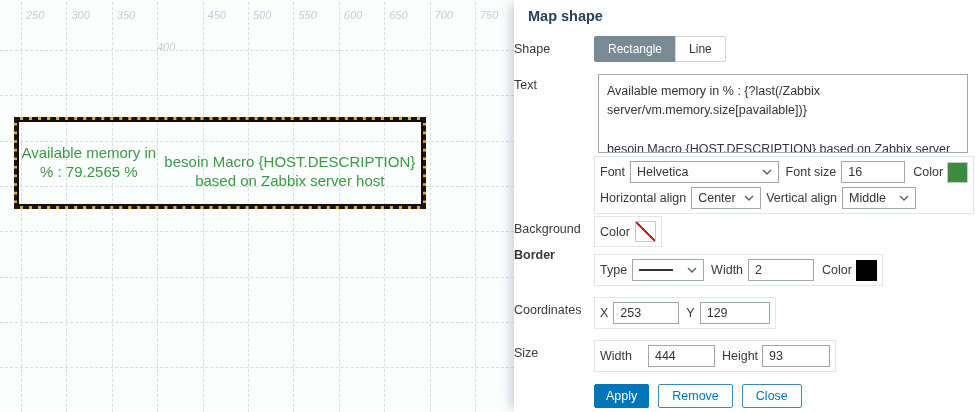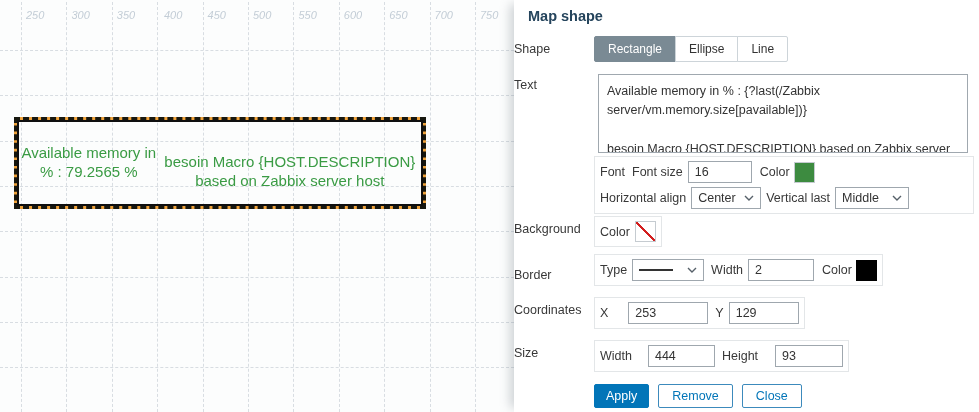--- a/index.html
+++ b/index.html
@@ -99,21 +99,21 @@
 
 <div id="map-canvas">
   <div id="canvas-grid">
       <div class="vline" style="left: 21px;"></div>
       <div class="tick" style="left: 26px;">250</div>
       <div class="vline" style="left: 66.4px;"></div>
       <div class="tick" style="left: 71.4px;">300</div>
       <div class="vline" style="left: 111.8px;"></div>
       <div class="tick" style="left: 116.8px;">350</div>
       <div class="vline" style="left: 157.2px;"></div>
-      <div class="tick" style="left: 164px;">400</div>
+      <div class="tick" style="left: 157px; margin-top: 32px;">400</div>
       <div class="vline" style="left: 202.6px;"></div>
       <div class="tick" style="left: 207.6px;">450</div>
       <div class="vline" style="left: 248px;"></div>
       <div class="tick" style="left: 253px;">500</div>
       <div class="vline" style="left: 293.4px;"></div>
       <div class="tick" style="left: 298.4px;">550</div>
       <div class="vline" style="left: 338.8px;"></div>
       <div class="tick" style="left: 343.8px;">600</div>
       <div class="vline" style="left: 384.2px;"></div>
       <div class="tick" style="left: 389.2px;">650</div>
@@ -138,97 +138,102 @@
     </div>
   </div>
 </div>
 
 <div id="panel">
   <div class="panel-title">Map shape</div>
 
   <div class="rlabel" style="top:42px;">Shape</div>
   <div id="shape-seg">
     <div class="seg selected">Rectangle</div>
-    <div class="seg">Ellipse</div>
     <div class="seg">Line</div>
   </div>
 
   <div class="rlabel" style="top:78px;">Text</div>
   <textarea class="txt" spellcheck="false" style="">Available memory in % : {?last(/Zabbix server/vm.memory.size[pavailable])}
 
 besoin Macro {HOST.DESCRIPTION} based on Zabbix server host</textarea>
 
   <div class="group" style="left:80px; top:156px; width:380px;">
     <div class="frow">
       <span class="ilabel">Font</span>
+      <div class="selbox" style="width:150px; margin-left:5px;">
+        <span>Helvetica</span>
+        <svg class="chev" width="10" height="6" viewBox="0 0 10 6">
+            <path d="M1 1 L5 5 L9 1" stroke="#566069" stroke-width="1.4" fill="none"></path>
+          </svg>
+      </div>
       <span class="ilabel" style="margin-left:7px;">Font size</span>
       <input class="inputbox" style="width: 64px; margin-left: 5px;" value="16">
       <span class="ilabel" style="margin-left:8px;">Color</span>
       <div class="swatch swatch-border" style="margin-left:4px; background:#3d8b40;"></div>
     </div>
     <div class="frow">
       <span class="ilabel">Horizontal align</span>
       <div class="selbox" style="width:70px; margin-left:5px;">
         <span>Center</span>
         <svg class="chev" width="10" height="6" viewBox="0 0 10 6">
             <path d="M1 1 L5 5 L9 1" stroke="#566069" stroke-width="1.4" fill="none"></path>
           </svg>
       </div>
-      <span class="ilabel" style="margin-left:5px;">Vertical last</span>
+      <span class="ilabel" style="margin-left:5px;">Vertical align</span>
       <div class="selbox" style="width:74px; margin-left:5px;">
         <span>Middle</span>
         <svg class="chev" width="10" height="6" viewBox="0 0 10 6">
             <path d="M1 1 L5 5 L9 1" stroke="#566069" stroke-width="1.4" fill="none"></path>
           </svg>
       </div>
     </div>
   </div>
 
   <div class="rlabel" style="top:222px;">Background</div>
   <div class="group" style="left:80px; top:216px;">
     <div class="frow">
       <span class="ilabel">Color</span>
       <div class="swatch swatch-border swatch-none" style="margin-left:5px;"></div>
     </div>
   </div>
 
-  <div class="rlabel" style="top:268px;">Border</div>
+  <div class="rlabel" style="top:248px;font-weight:bold;">Border</div>
   <div class="group" style="left:80px; top:254px;">
     <div class="frow">
       <span class="ilabel">Type</span>
       <div class="selbox" style="width:72px; margin-left:5px;">
         <span class="line-glyph"></span>
         <svg class="chev" width="10" height="6" viewBox="0 0 10 6">
             <path d="M1 1 L5 5 L9 1" stroke="#566069" stroke-width="1.4" fill="none"></path>
           </svg>
       </div>
       <span class="ilabel" style="margin-left:7px;">Width</span>
       <input class="inputbox" style="width: 66px; margin-left: 5px;" value="2">
       <span class="ilabel" style="margin-left:8px;">Color</span>
       <div class="swatch" style="margin-left:4px; background:#000;"></div>
     </div>
   </div>
 
   <div class="rlabel" style="top:303px;">Coordinates</div>
   <div class="group" style="left:80px; top:297px;">
     <div class="frow">
       <span class="ilabel">X</span>
-      <input class="inputbox" style="width: 80px; margin-left: 20px;" value="253">
+      <input class="inputbox" style="width: 66px; margin-left: 5px;" value="253">
       <span class="ilabel" style="margin-left:7px;">Y</span>
       <input class="inputbox" style="width: 70px; margin-left: 5px;" value="129">
     </div>
   </div>
 
   <div class="rlabel" style="top:346px;">Size</div>
   <div class="group" style="left:80px; top:340px;">
     <div class="frow">
       <span class="ilabel">Width</span>
       <input class="inputbox" style="width: 67px; margin-left: 16px;" value="444">
       <span class="ilabel" style="margin-left:7px;">Height</span>
-      <input class="inputbox" style="width: 68px; margin-left: 17px;" value="93">
+      <input class="inputbox" style="width: 68px; margin-left: 4px;" value="93">
     </div>
   </div>
 
   <div id="action-buttons">
     <button class="btn btn-primary">Apply</button>
     <button class="btn btn-alt">Remove</button>
     <button class="btn btn-alt">Close</button>
   </div>
 </div>
 

